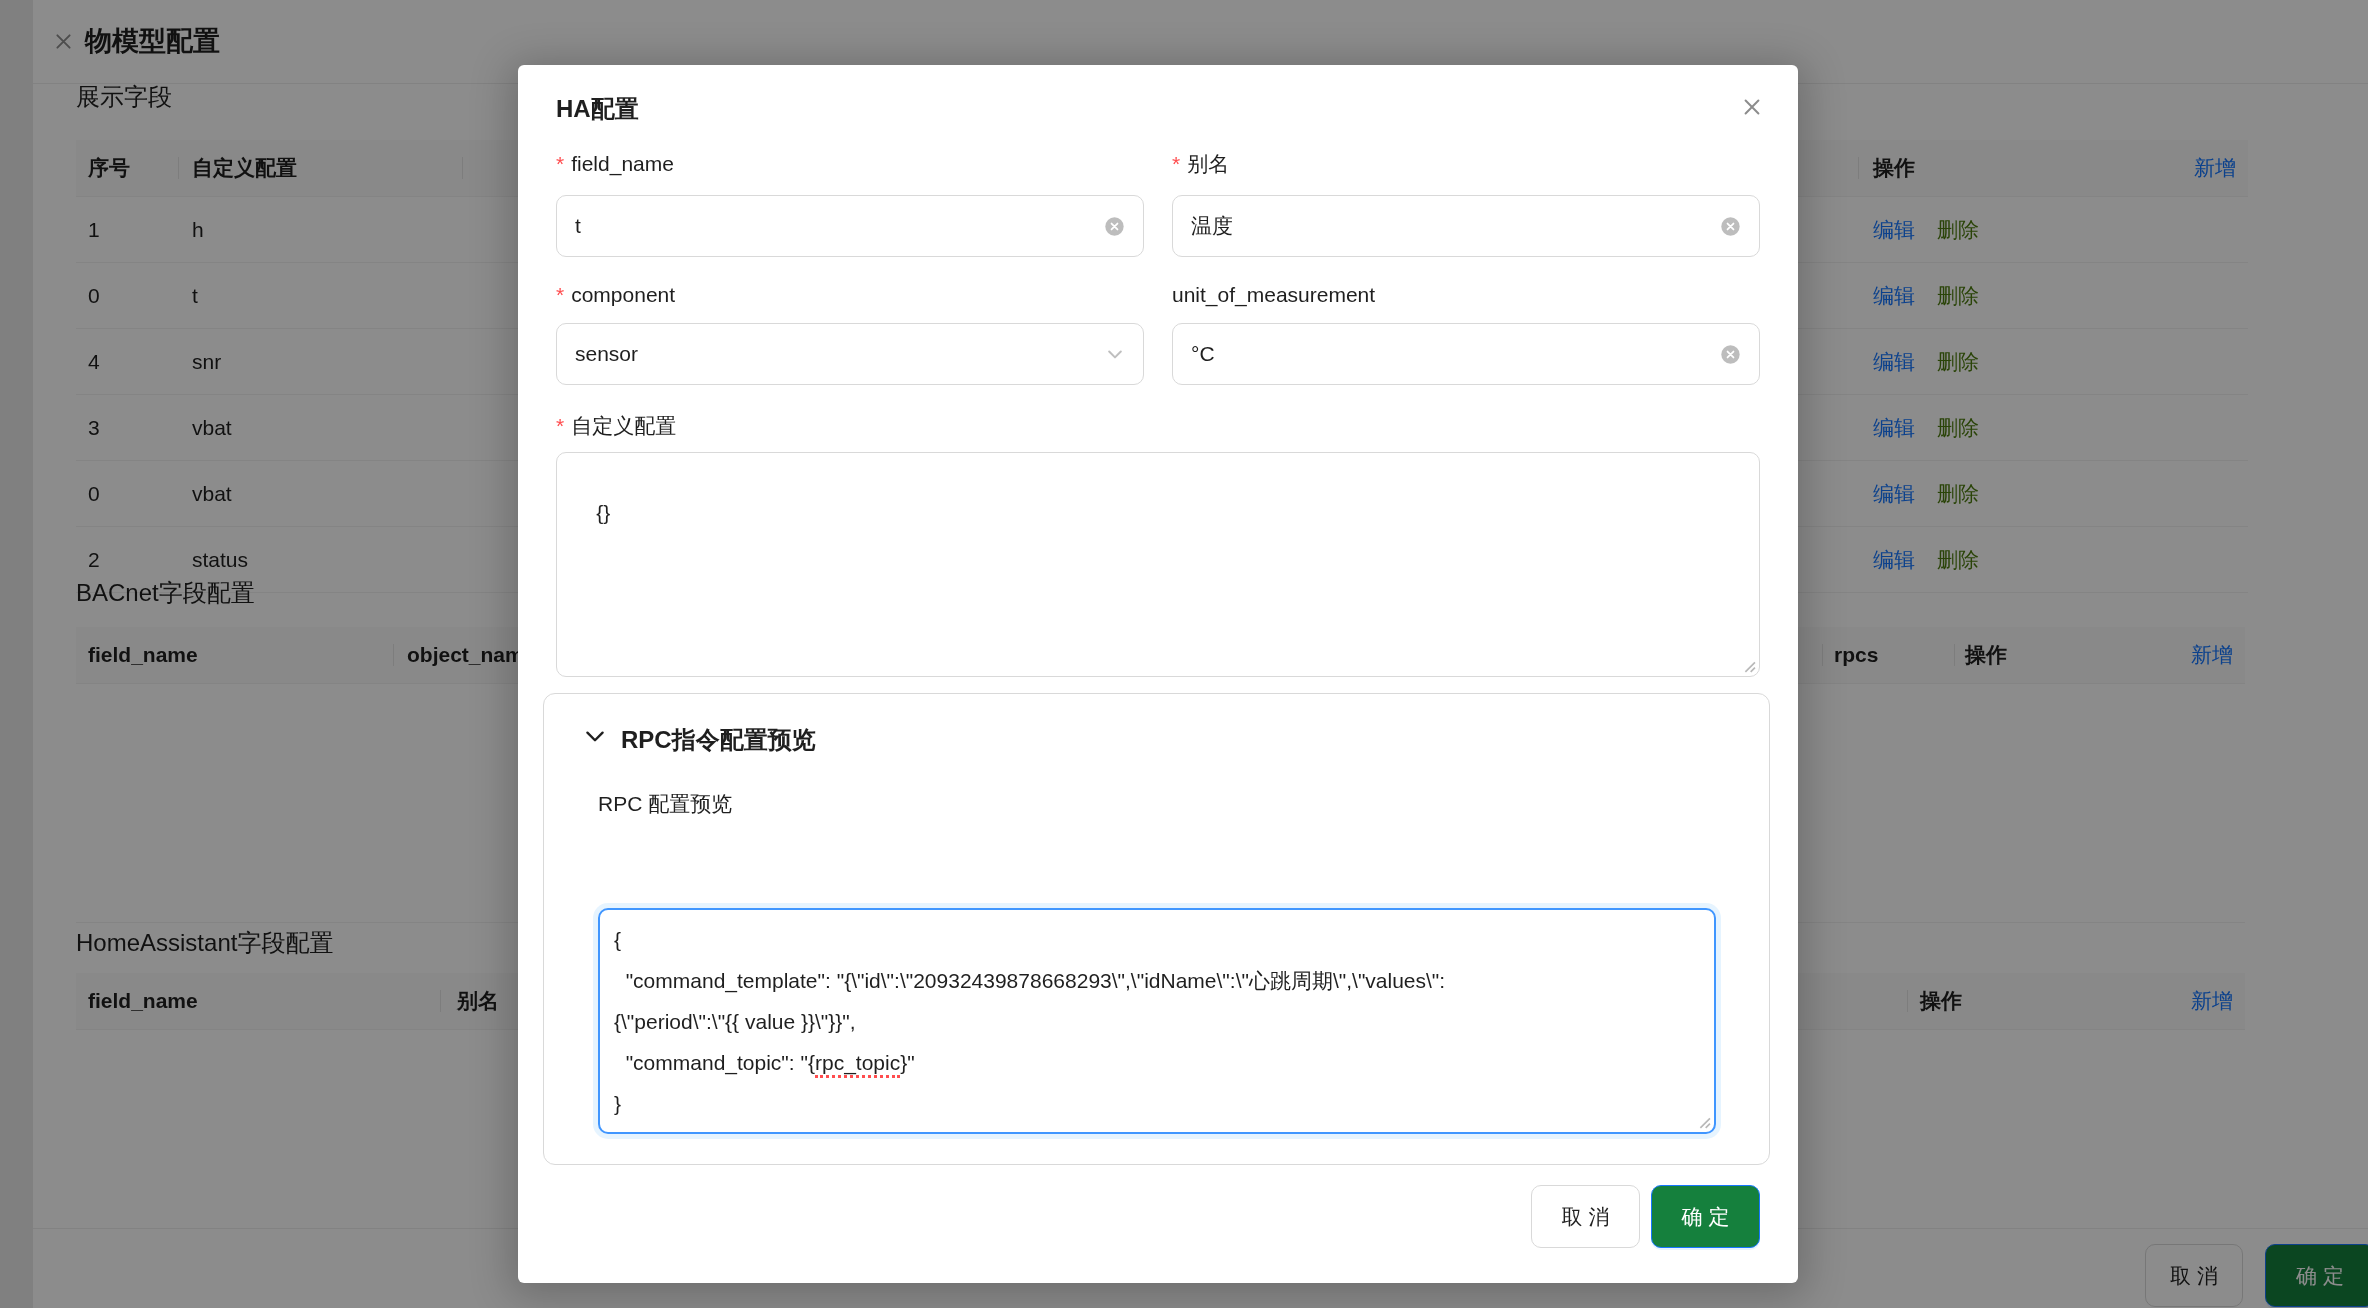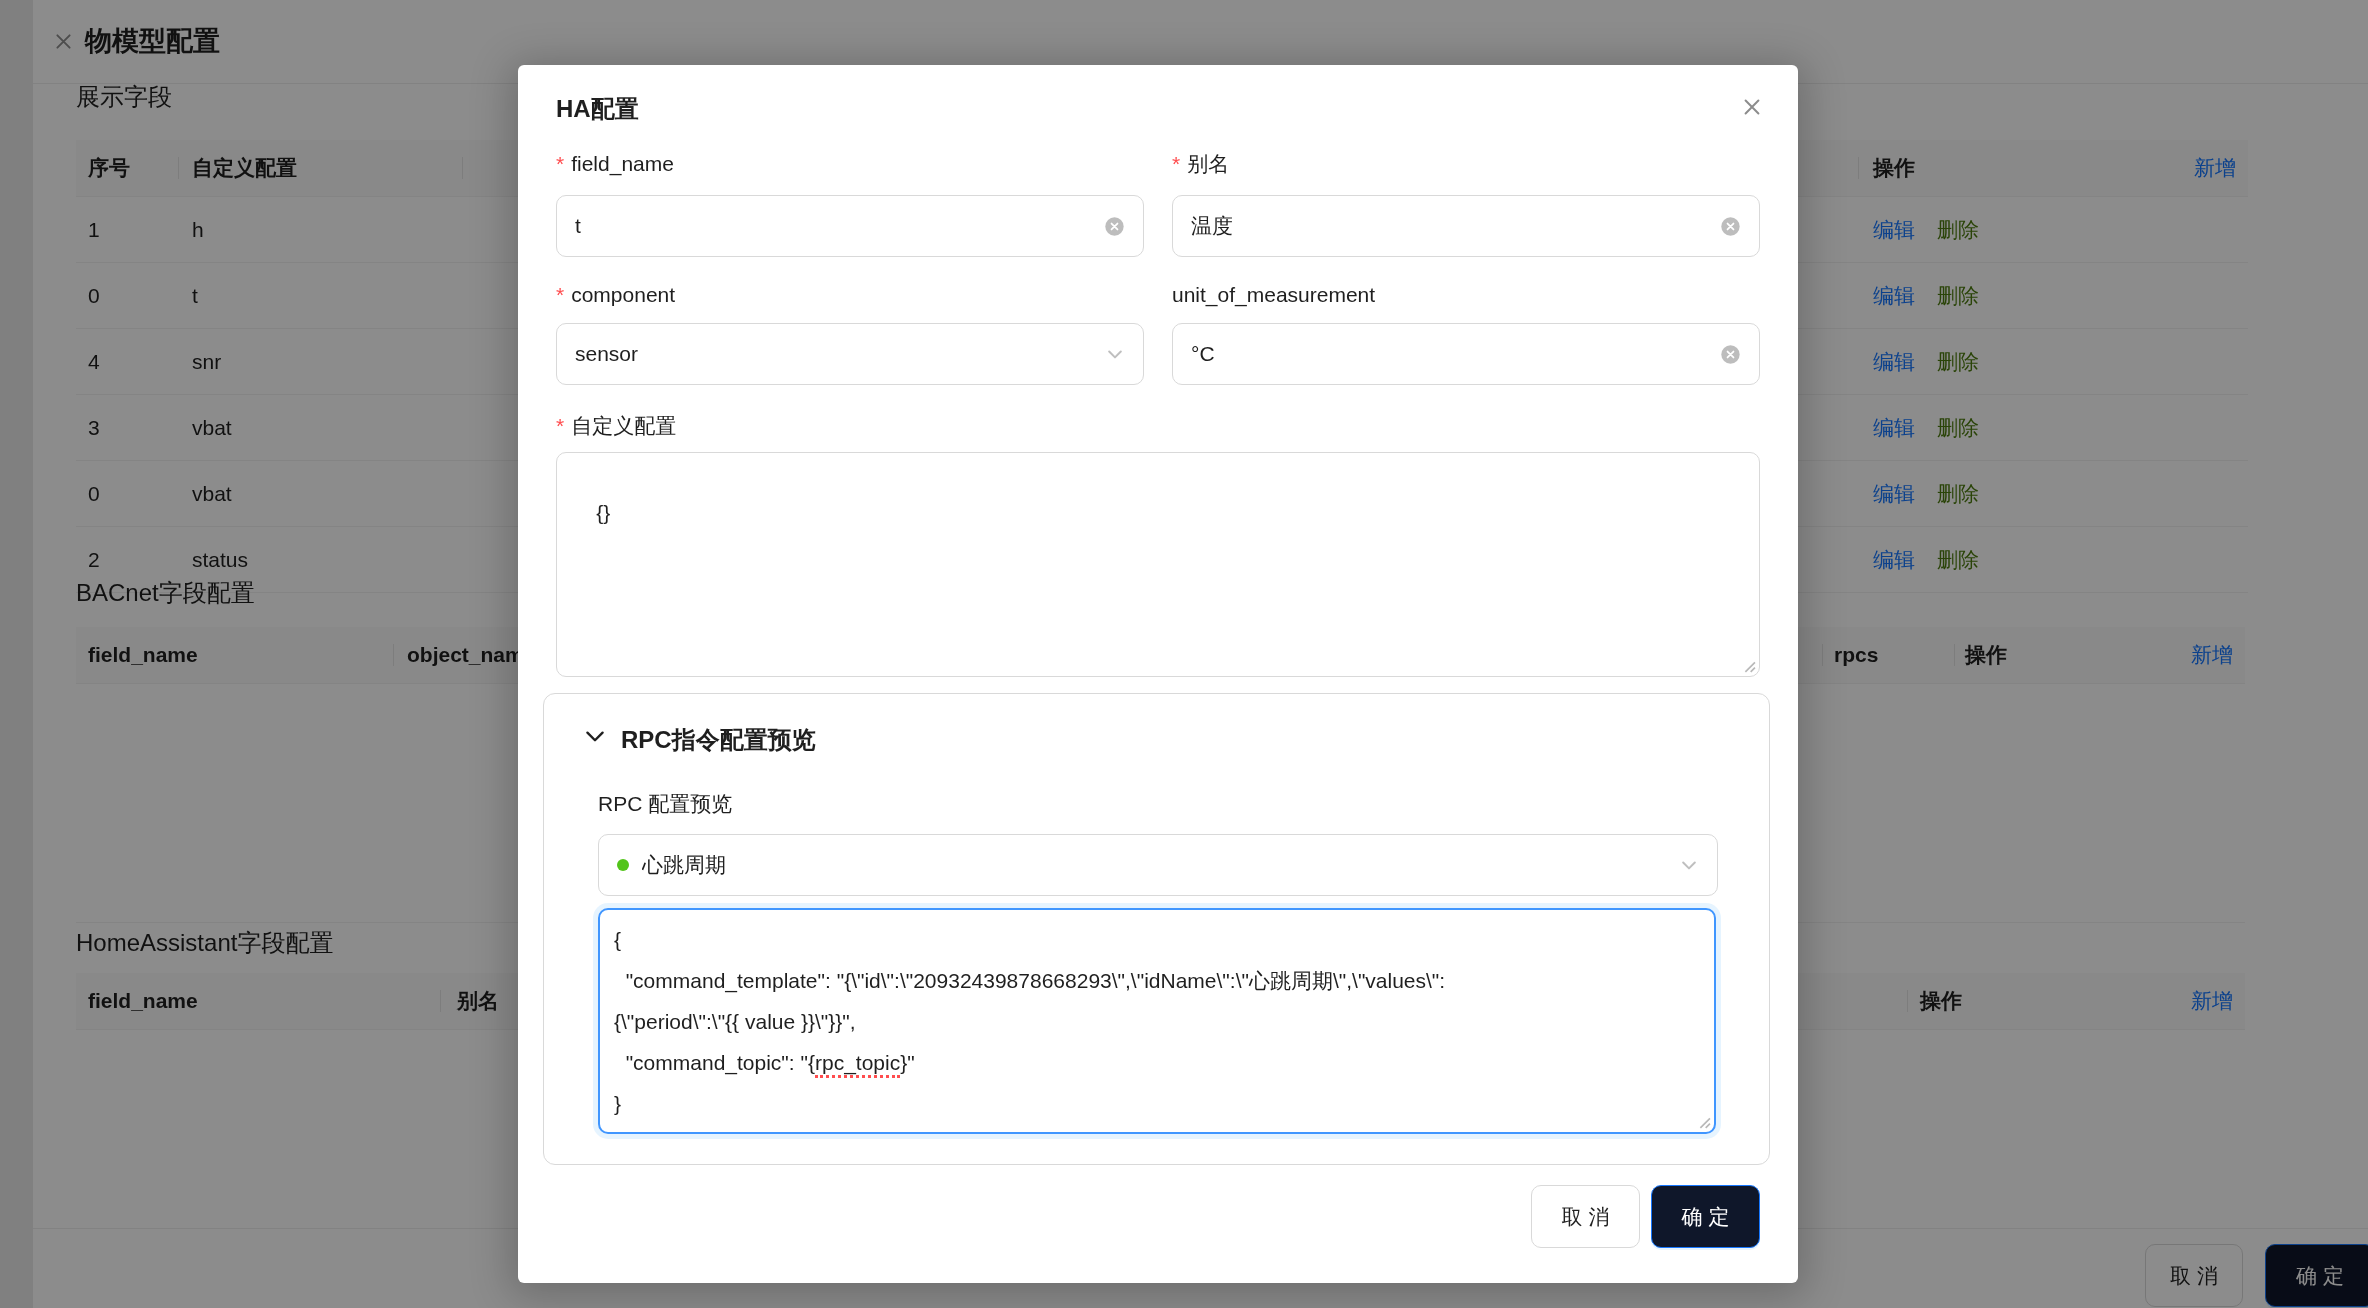--- a/index.html
+++ b/index.html
@@ -29,21 +29,21 @@
   .trow{position:relative;height:65px;border-bottom:1px solid #f0f0f0;background:#fff;}
   .td{position:absolute;top:0;height:65px;line-height:65px;font-size:21px;white-space:nowrap;}
   .tbody-empty{position:relative;background:#fff;}
   .link-add{position:absolute;right:12px;top:0;height:56px;line-height:56px;font-size:21px;color:#1677ff;cursor:pointer;font-weight:400;}
   .link-edit{color:#1677ff;cursor:pointer;margin-right:22px;}
   .link-del{color:#4d7c0f;cursor:pointer;}
 
   .page-footer{left:33px;top:1228px;width:2335px;height:80px;background:#fff;border-top:1px solid #ededed;z-index:3;}
   .btn{box-sizing:border-box;height:63px;border-radius:10px;font-size:21px;display:flex;align-items:center;justify-content:center;cursor:pointer;white-space:nowrap;}
   .btn-default{background:#fff;border:1px solid #d9d9d9;color:rgba(0,0,0,0.88);}
-  .btn-primary{background:#0f172a;border:1px solid #1677ff;color:#fff;box-shadow:0 2px 0 rgba(5,145,255,0.1);}
+  .btn-primary{background:#15803d;border:1px solid #1677ff;color:#fff;box-shadow:0 2px 0 rgba(5,145,255,0.1);}
 
   
   .mask{left:0;top:0;width:2368px;height:1308px;background:rgba(0,0,0,0.45);z-index:10;}
 
   
   .modal{left:518px;top:65px;width:1280px;height:1218px;background:#fff;border-radius:6px;z-index:20;box-shadow:0 6px 40px 8px rgba(0,0,0,0.22);}
   .modal-close{position:absolute;left:1216px;top:24px;width:36px;height:36px;display:flex;align-items:center;justify-content:center;color:rgba(0,0,0,0.45);cursor:pointer;}
   .modal-close svg{width:22px;height:22px;}
   .modal-title{position:absolute;left:38px;top:28px;font-size:24px;font-weight:600;line-height:32px;}
 
@@ -236,27 +236,20 @@
 
   <div class="collapse">
     <div class="collapse-head"></div>
     <svg class="collapse-chev" viewBox="0 0 24 24">
         <polyline points="5,8 12,15 19,8" fill="none" stroke="currentColor" stroke-width="2.2" stroke-linecap="round" stroke-linejoin="round"></polyline>
       </svg>
     <div class="collapse-title">RPC指令配置预览</div>
 
     <div class="rpc-label">RPC 配置预览</div>
 
-    <div class="select rpc-select">
-      <span class="dot" style="background: rgb(82, 196, 26);"></span>
-      <span class="val">心跳周期</span>
-      <svg class="chev" viewBox="0 0 24 24">
-          <polyline points="5,9 12,16 19,9" fill="none" stroke="currentColor" stroke-width="2.4" stroke-linecap="round" stroke-linejoin="round"></polyline>
-        </svg>
-    </div>
 
     <div class="json-box">
       <div class="json-line">{</div>
         <div class="json-line">  "command_template": "{\"id\":\"20932439878668293\",\"idName\":\"心跳周期\",\"values\":</div>
         <div class="json-line">{\"period\":\"{{ value }}\"}}",</div>
         <div class="json-line">  "command_topic": "{<span class="squiggle">rpc_topic</span>}"</div>
         <div class="json-line">}</div>
         <svg class="grip" viewBox="0 0 16 16">
           <path d="M15 6 L6 15 M15 11 L11 15" stroke="currentColor" stroke-width="1.6" fill="none"></path>
         </svg>

